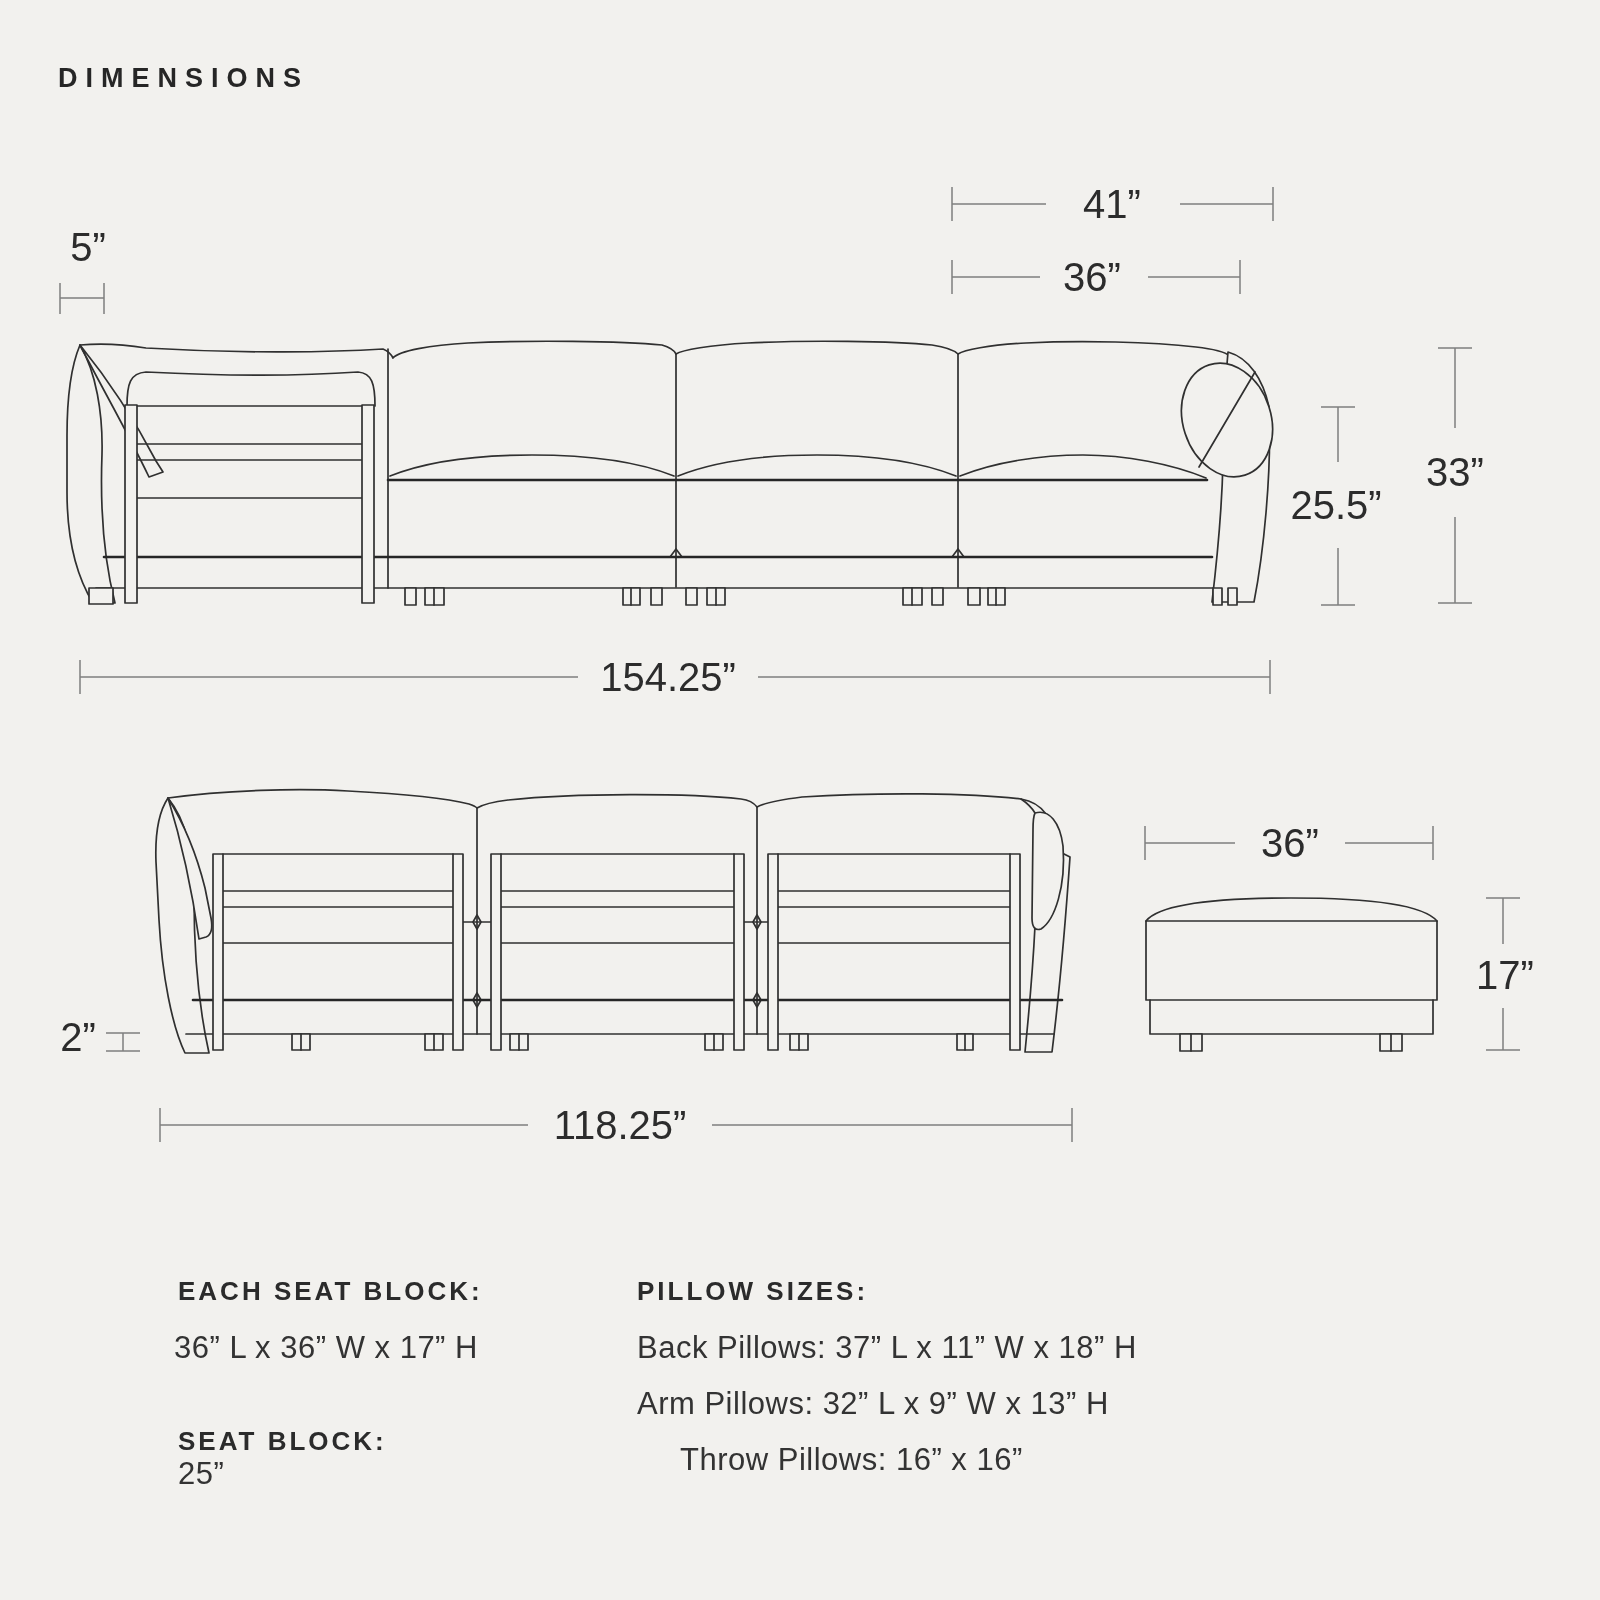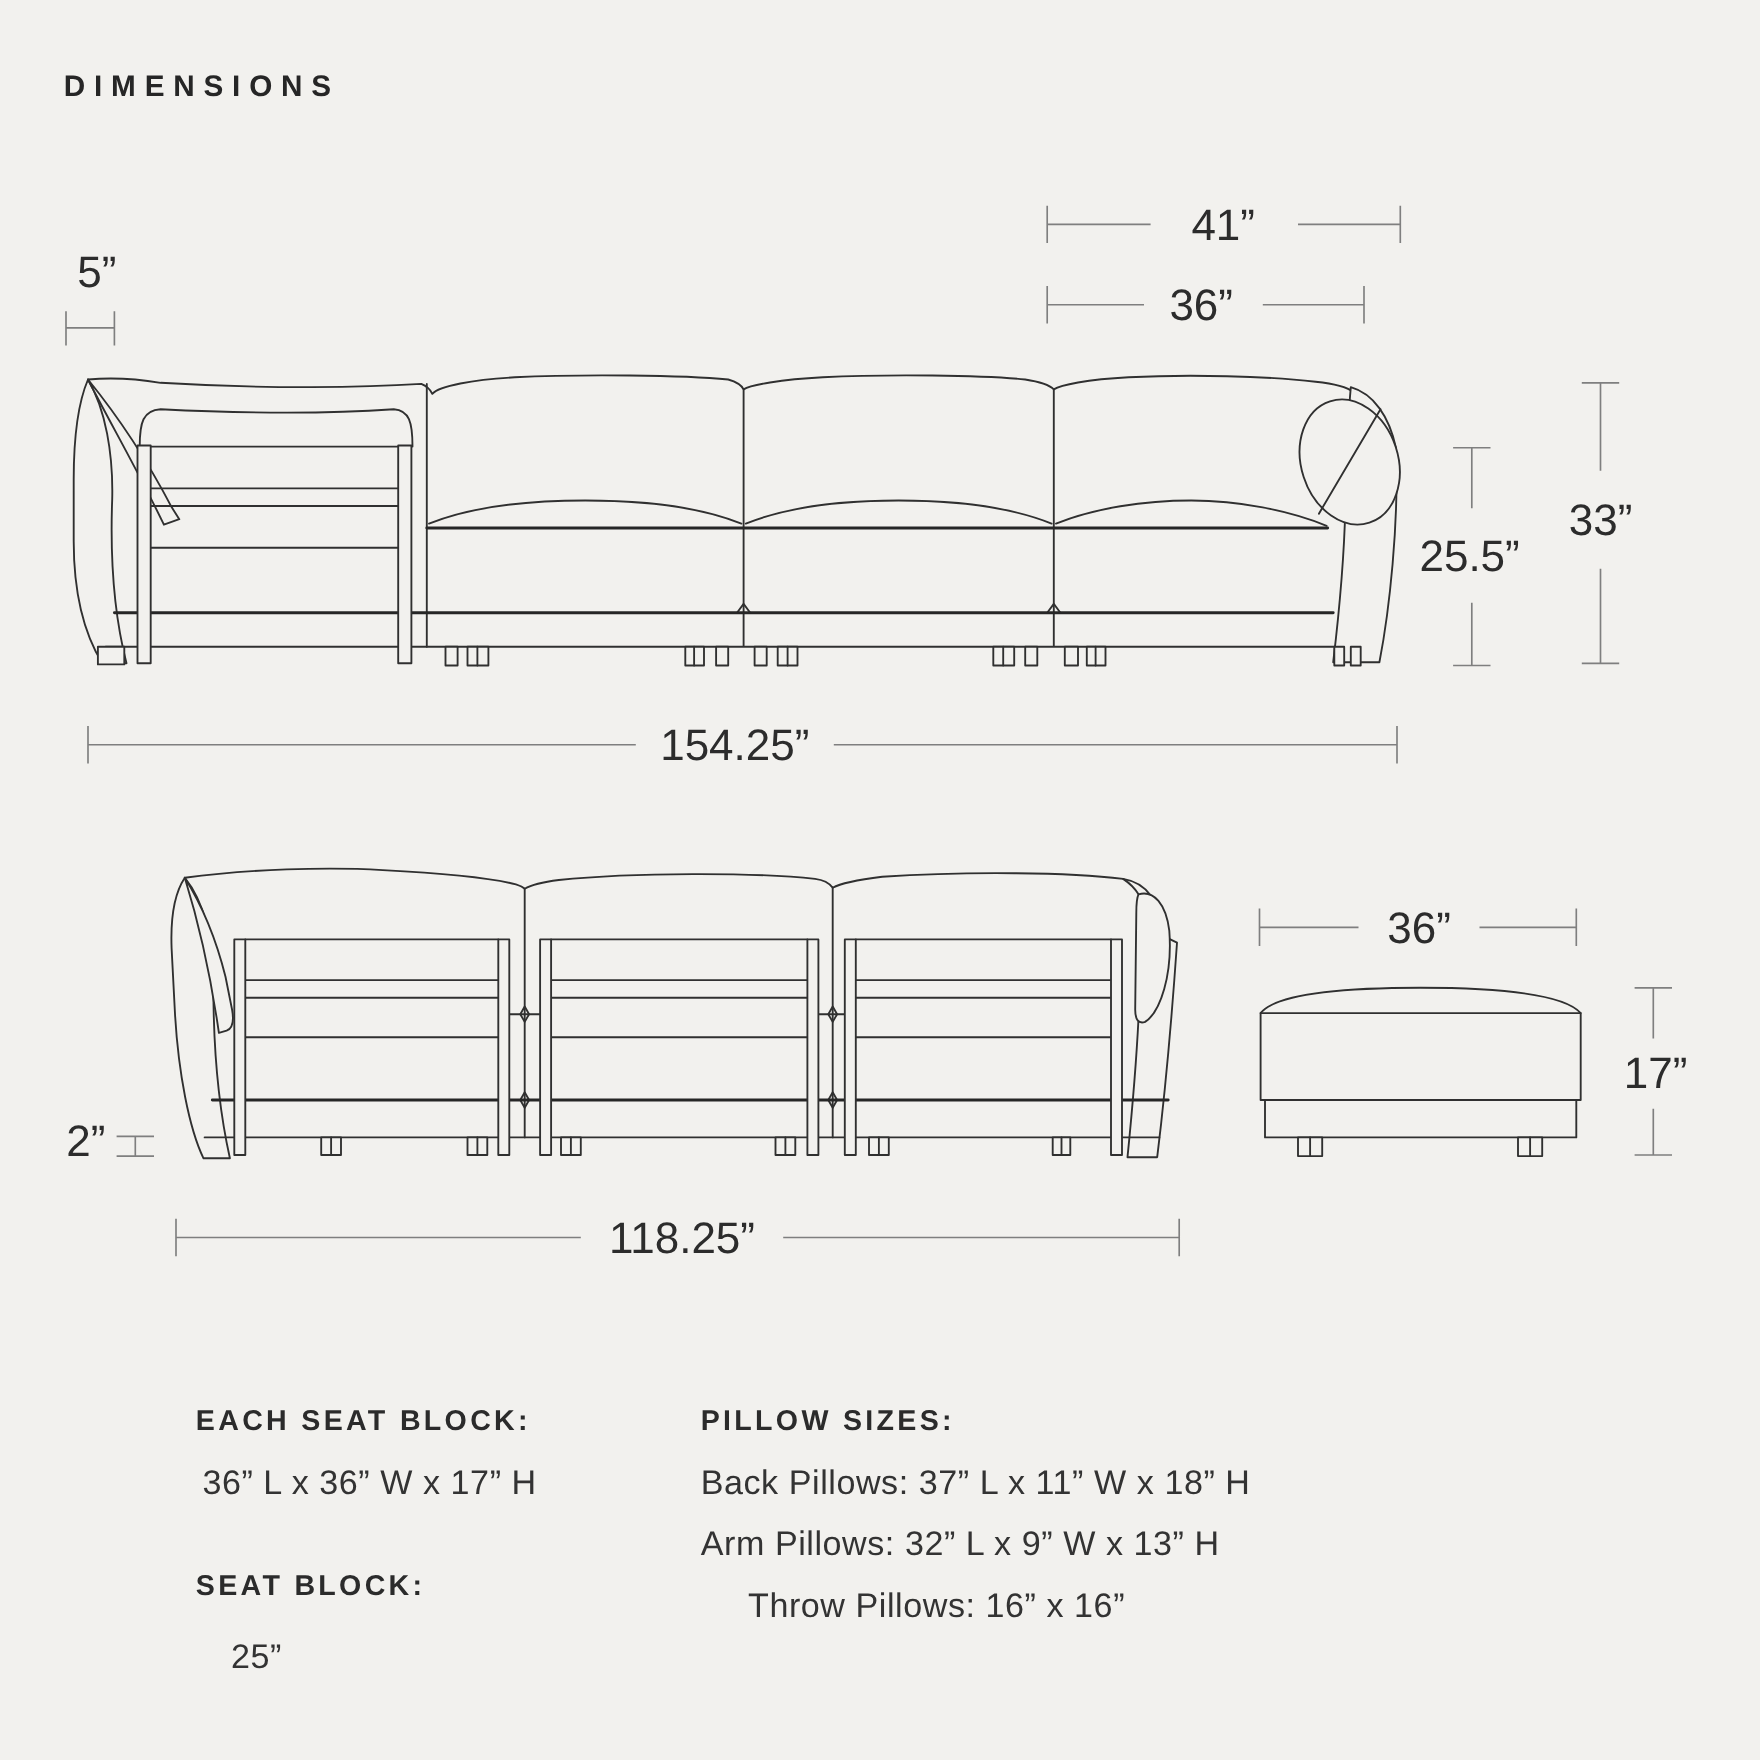--- a/index.html
+++ b/index.html
@@ -190,22 +190,22 @@
     <path class="dim" d="M1145,826 V860 M1433,826 V860 M1145,843 H1235 M1345,843 H1433"></path>
     <text class="dim-label" x="1290" y="857" text-anchor="middle">36”</text>
 
     <path class="dim" d="M1486,898 H1520 M1486,1050 H1520 M1503,898 V944 M1503,1008 V1050"></path>
     <text class="dim-label" x="1505" y="989" text-anchor="middle">17”</text>
   </g>
 </svg>
 
 <div class="specs">
   <h3 class="spec-heading" style="left:178px;top:1276px;">EACH SEAT BLOCK:</h3>
-  <p class="spec-value" style="left:184px;top:1330px;">36” L x 36” W x 17” H</p>
+  <p class="spec-value" style="left:174px;top:1330px;">36” L x 36” W x 17” H</p>
 
   <h3 class="spec-heading" style="left:178px;top:1426px;">SEAT BLOCK:</h3>
-  <p class="spec-value" style="left:178px;top:1488px;margin-left:32px;">25”</p>
+  <p class="spec-value" style="left:178px;top:1456px;">25”</p>
 
   <h3 class="spec-heading" style="left:637px;top:1276px;">PILLOW SIZES:</h3>
   <p class="spec-value" style="left:637px;top:1330px;">Back Pillows: 37” L x 11” W x 18” H</p>
   <p class="spec-value" style="left:637px;top:1386px;">Arm Pillows: 32” L x 9” W x 13” H</p>
   <p class="spec-value" style="left:668px;top:1442px;margin-left:12px;">Throw Pillows: 16” x 16”</p>
 </div>
 
 </body></html>

